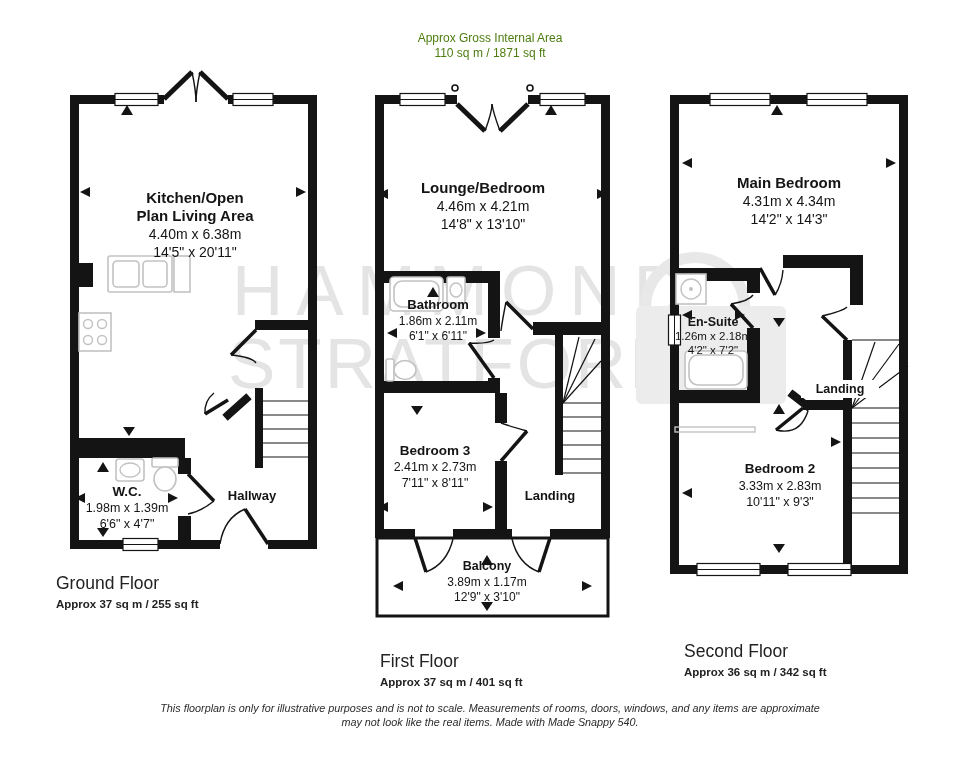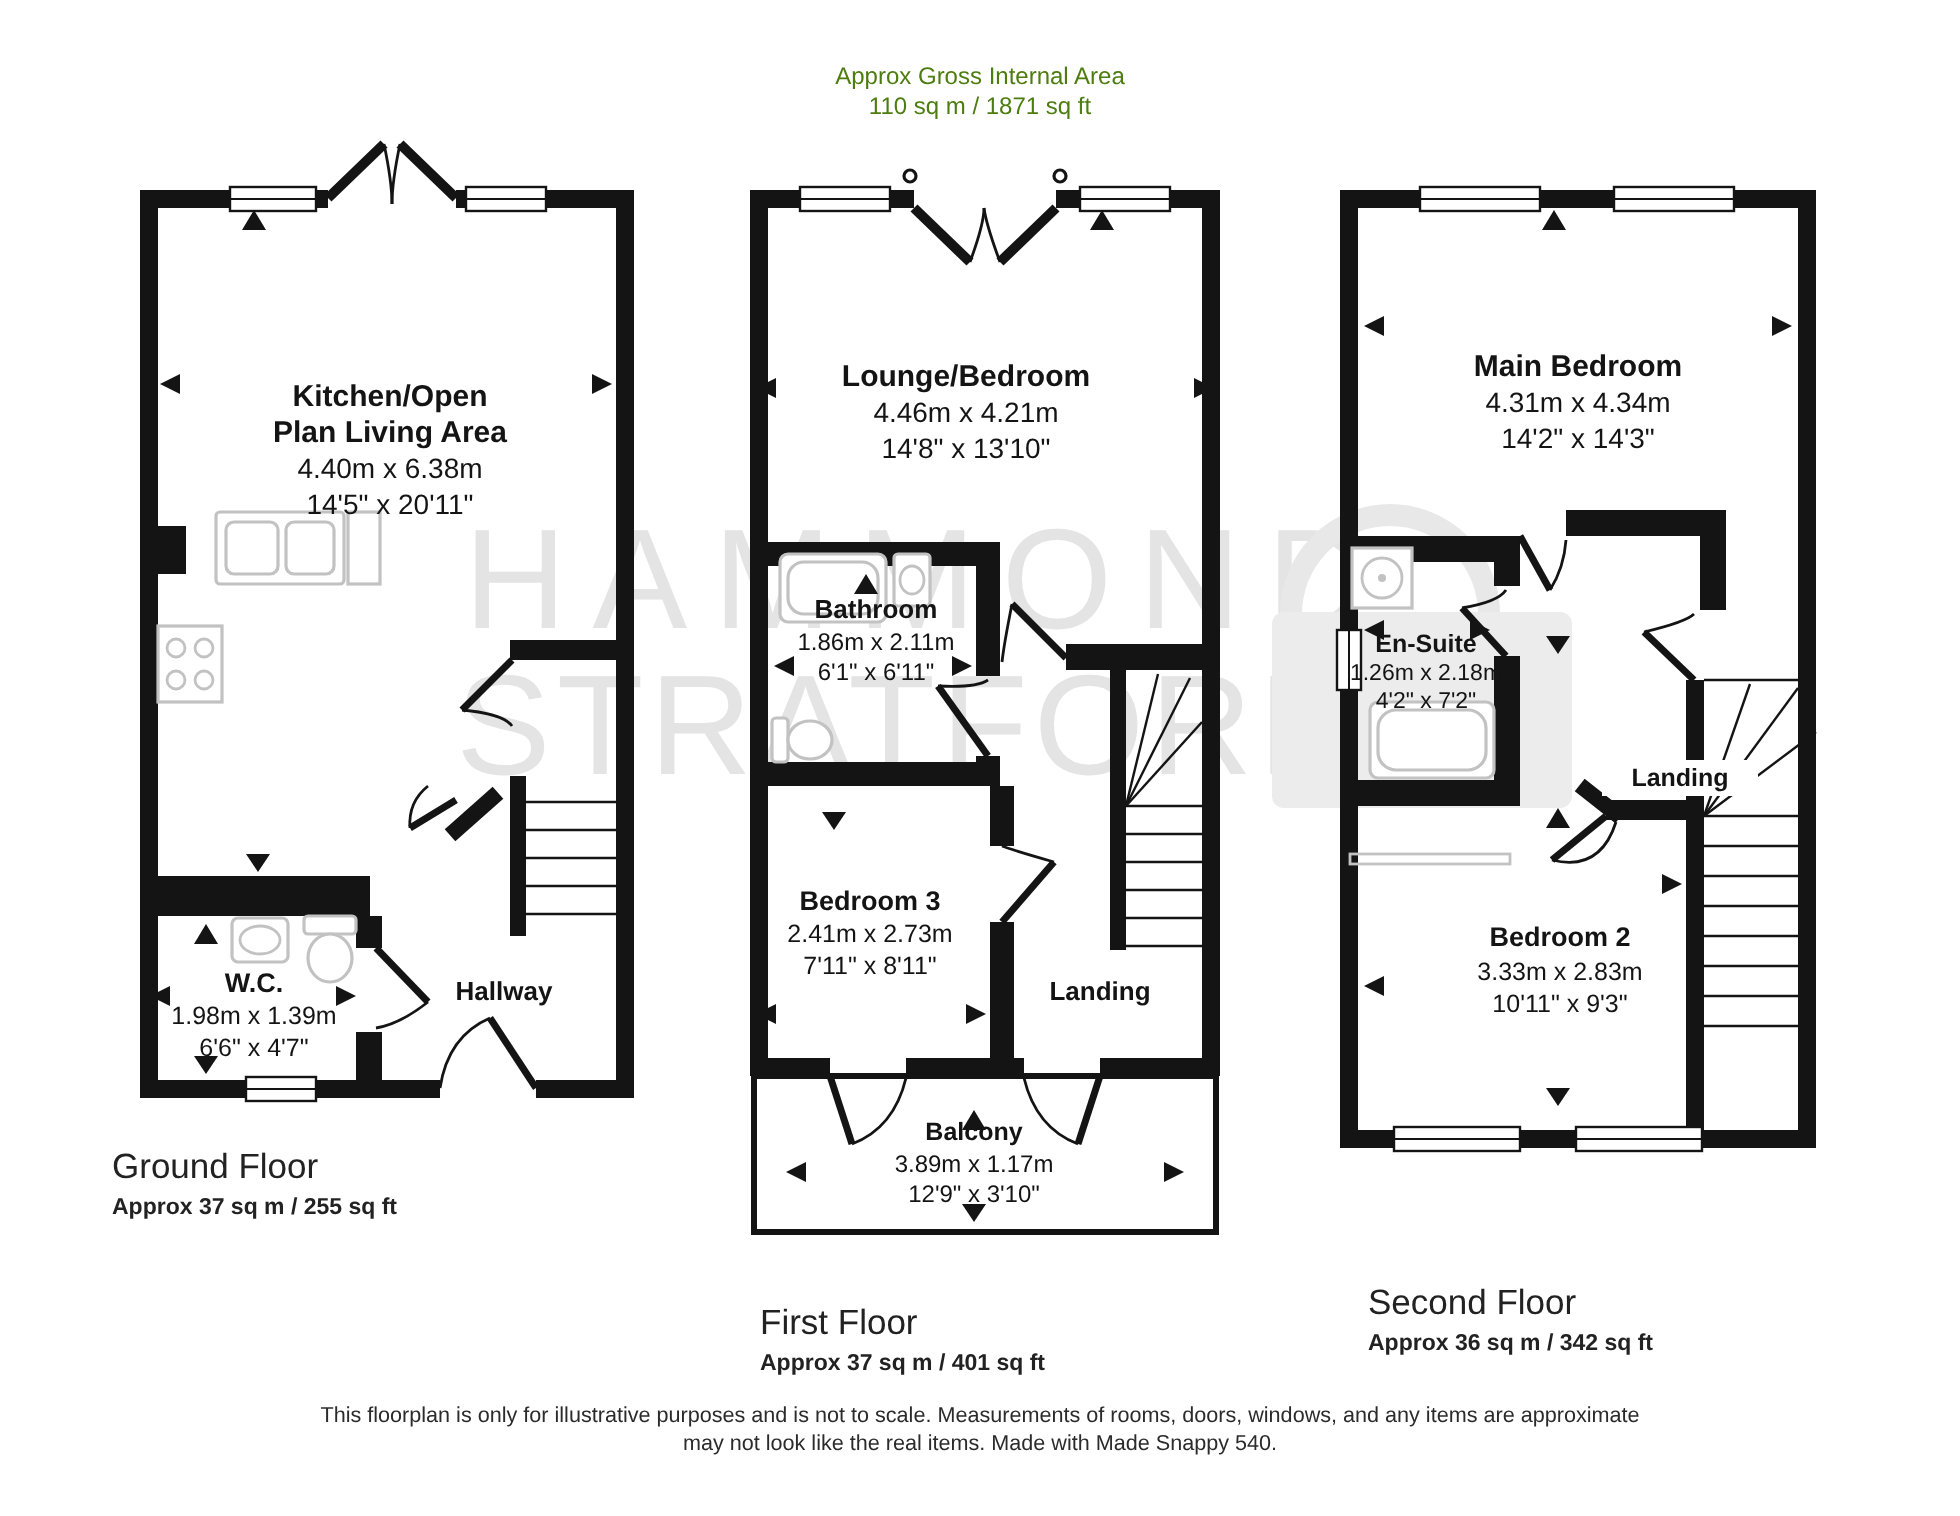--- a/index.html
+++ b/index.html
@@ -27,21 +27,21 @@
   .leafb{stroke:#141414;stroke-width:5;fill:none;}
   .arc{stroke:#141414;stroke-width:1.4;fill:none;}
   .tread{stroke:#141414;stroke-width:1.2;fill:none;}
   .bal{fill:none;stroke:#141414;stroke-width:3;}
   .arrow{fill:#141414;}
   .curl{fill:none;stroke:#141414;stroke-width:1.6;}
   .floor-label{position:absolute;z-index:2;}
   .floor-label .fname{font-size:17.5px;color:#222;}
   .floor-label .farea{font-size:11.5px;font-weight:bold;color:#222;margin-top:4px;}
   .disclaimer{position:absolute;top:702px;left:0;width:100%;text-align:center;
-              font-size:10.8px;line-height:13.5px;color:#2b2b2b;z-index:2;}
+              font-size:10.8px;line-height:13.5px;color:#2b2b2b;z-index:2;font-style:italic;}
 </style>
 </head>
 <body>
 
 <div class="page">
 
   <div class="wm wm1">HAMMOND</div>
   <div class="wm wm2">STRATFORD</div>
   <div class="wm-circle"></div>
   <div class="wm-square"></div>

